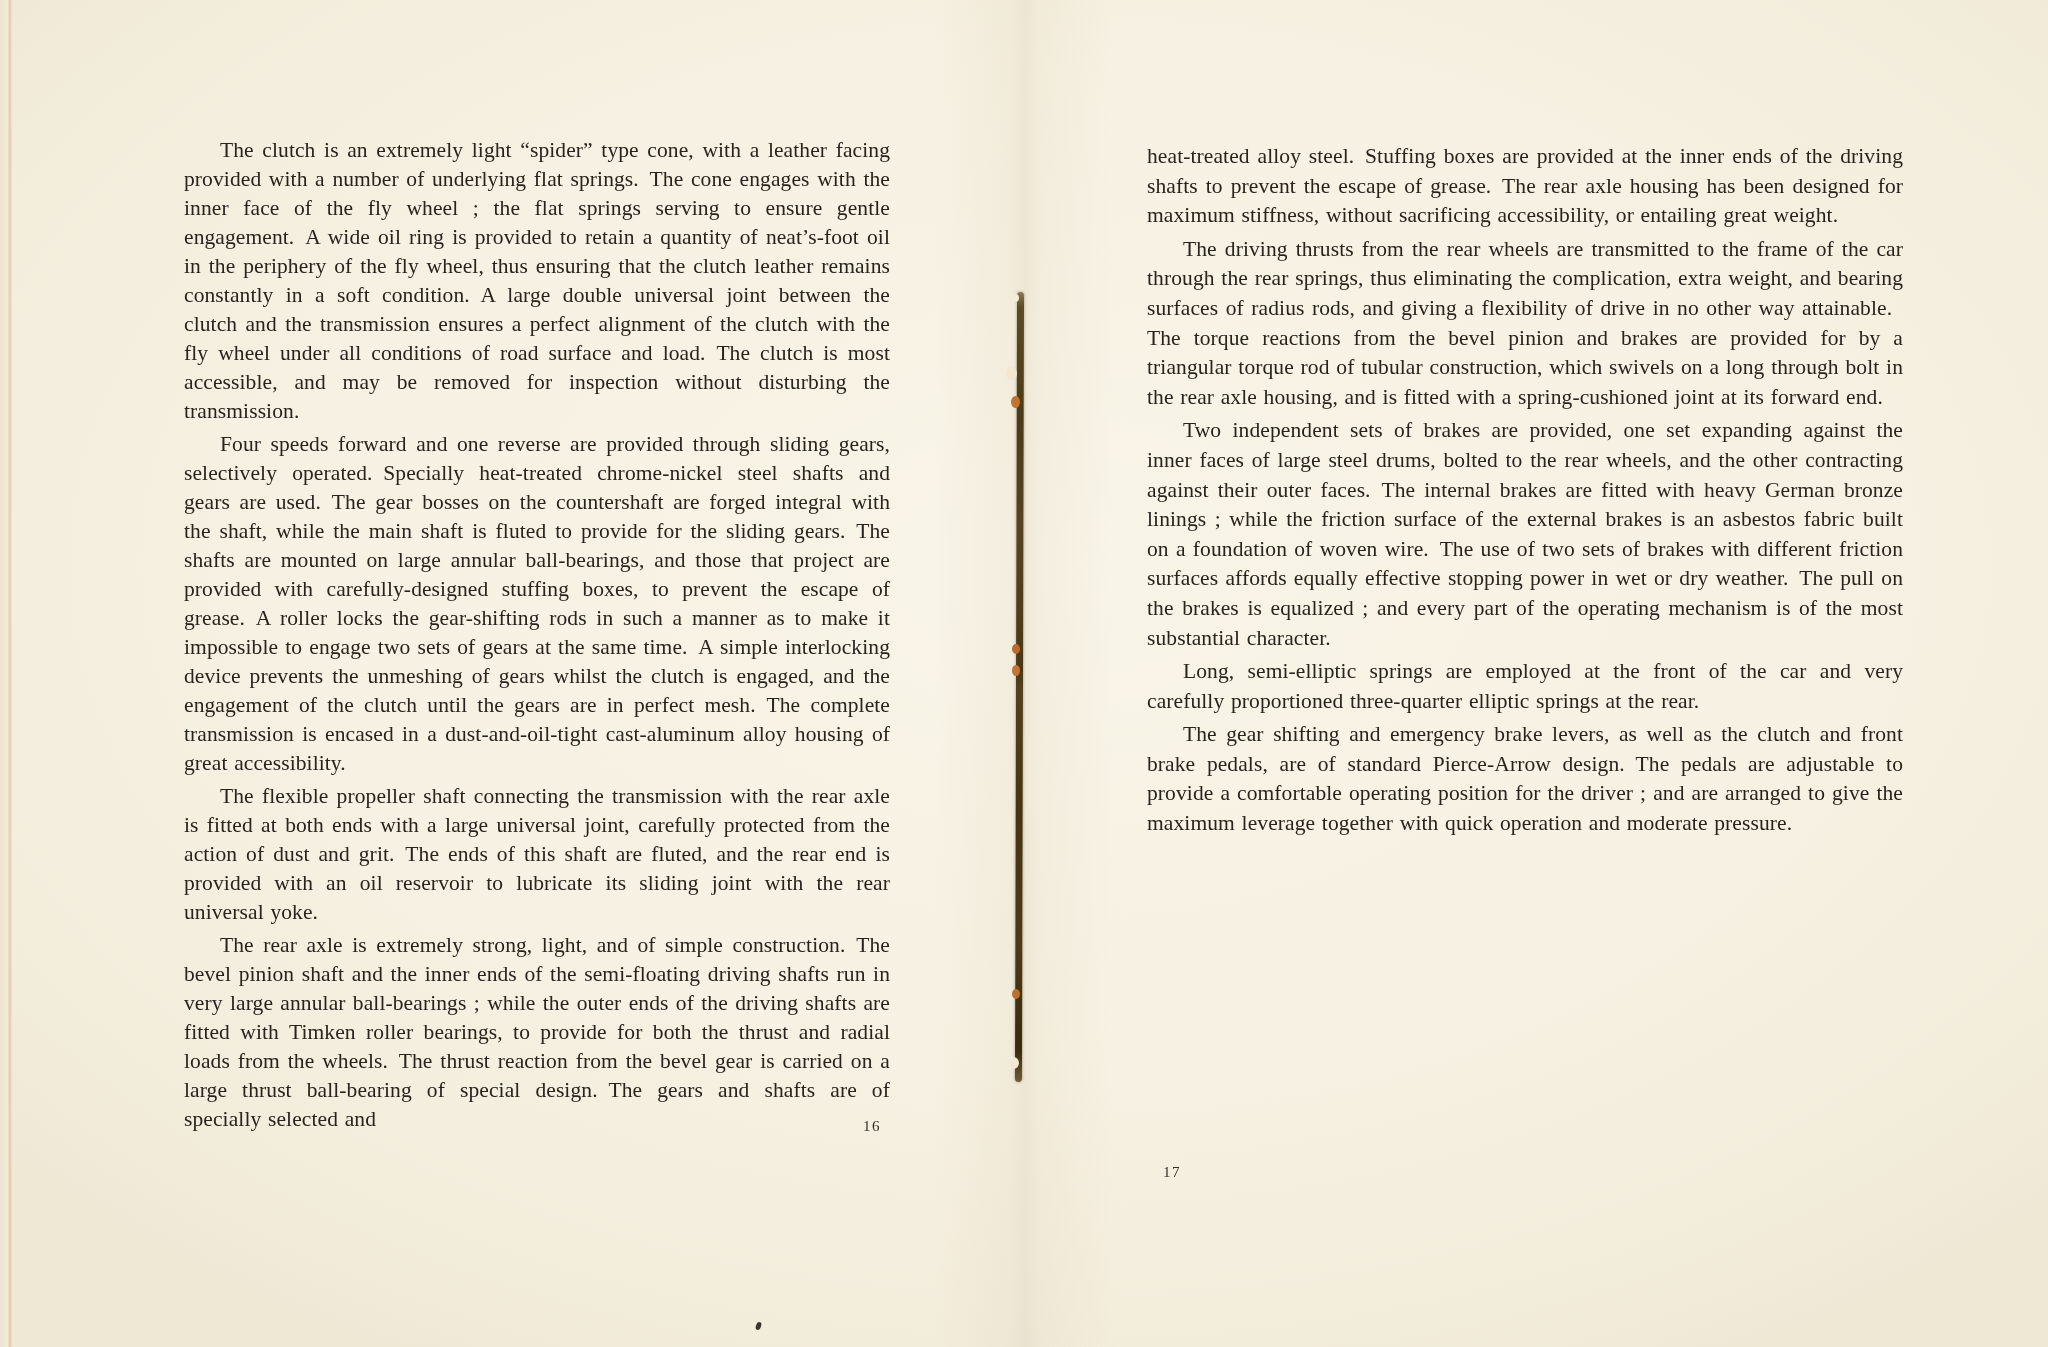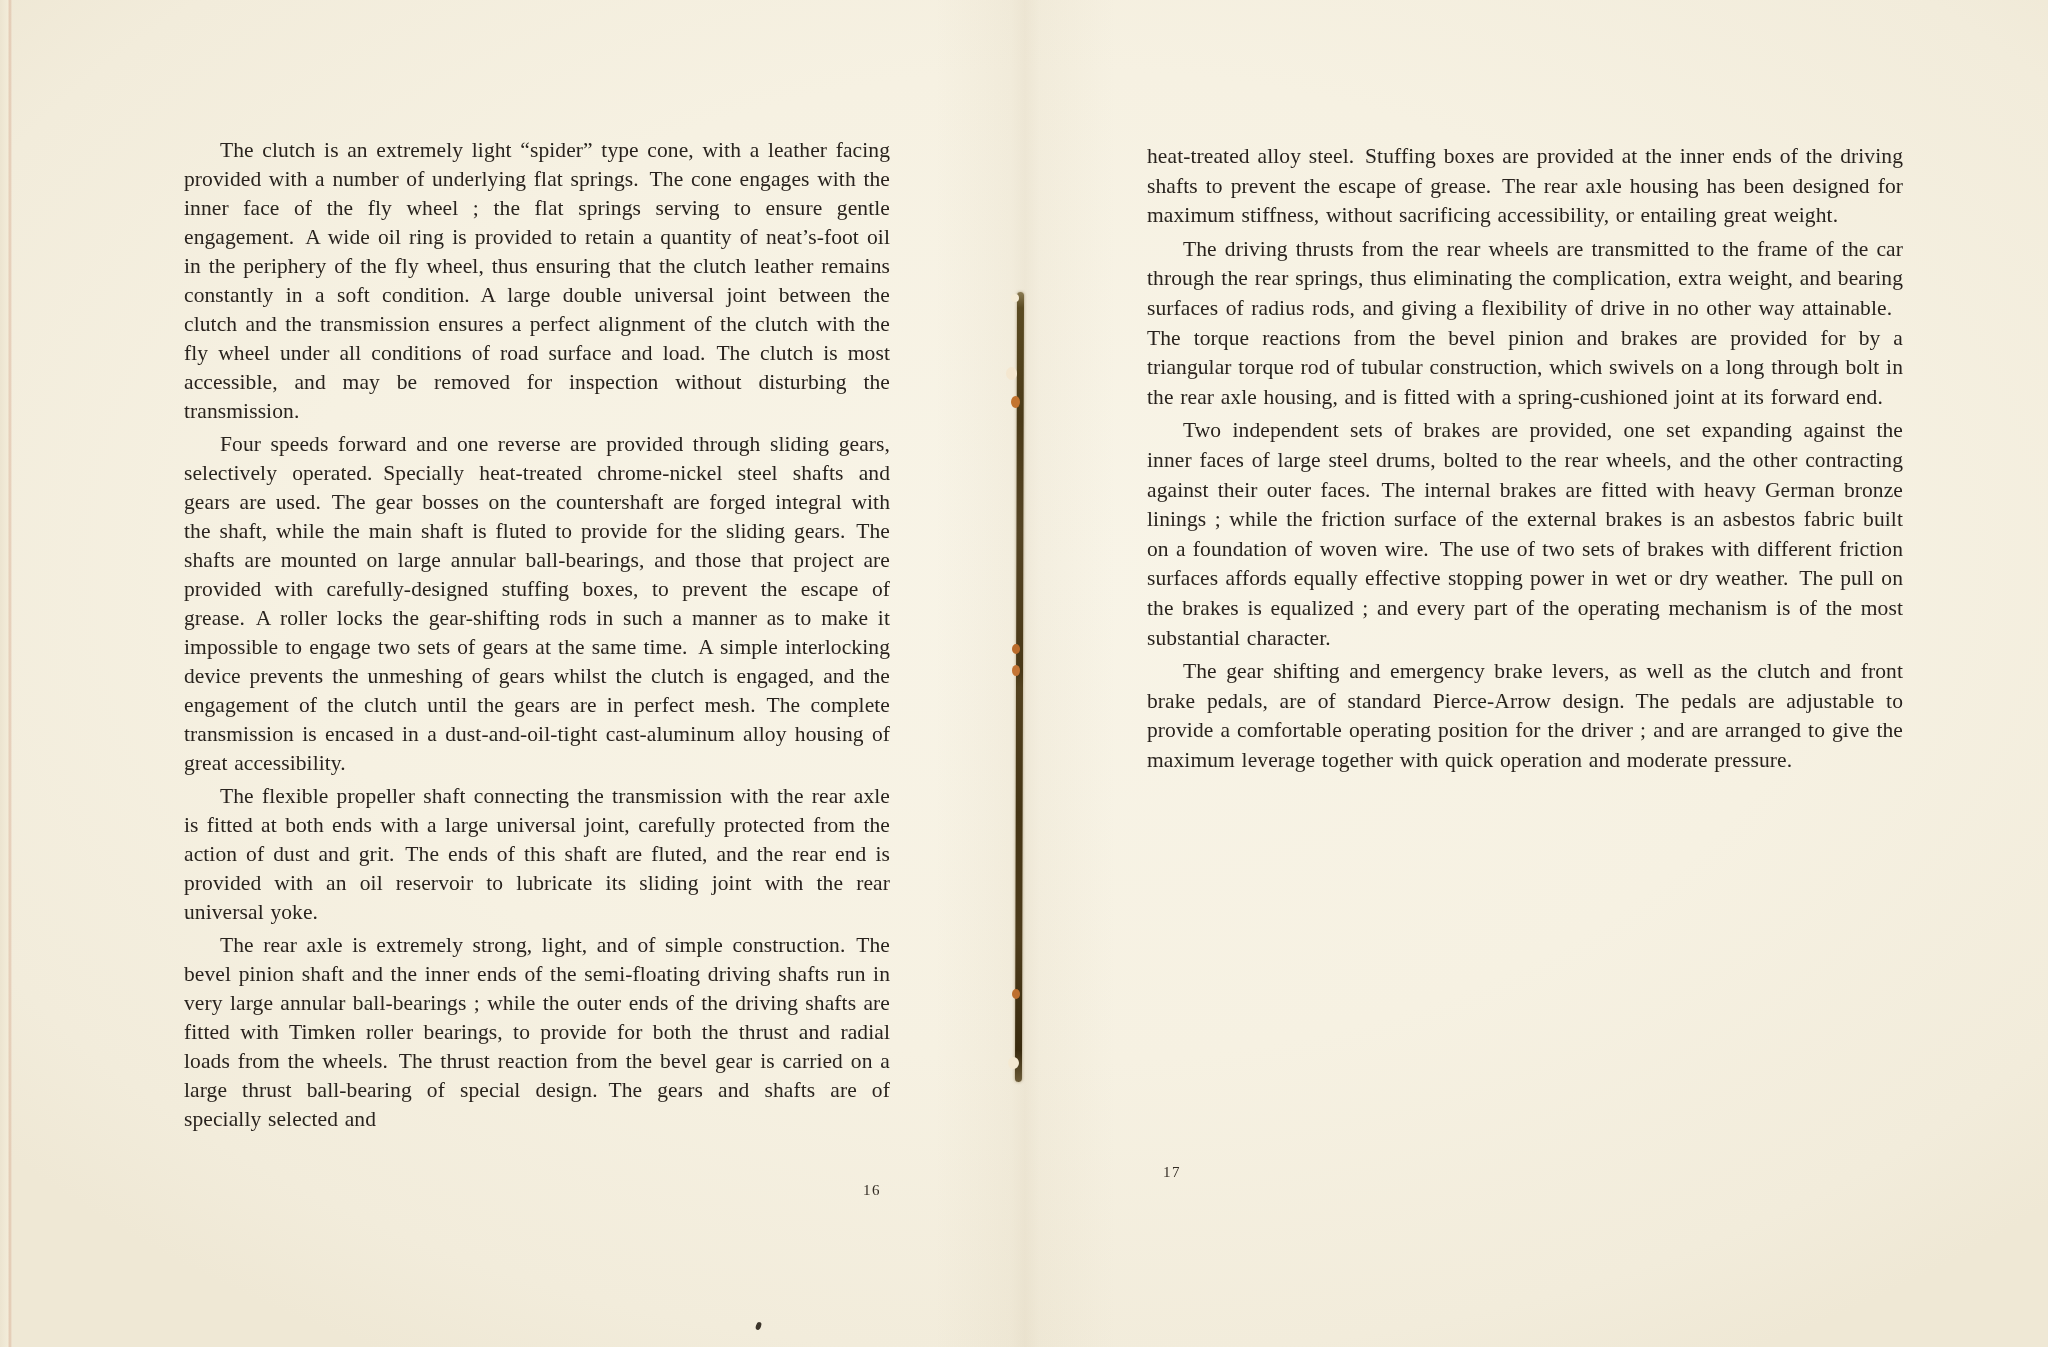--- a/index.html
+++ b/index.html
@@ -64,21 +64,21 @@
   .col-right .para { line-height: 29.6px; }
   .col-right .para:first-child { text-indent: 0; }
   .pagenum {
     position: absolute;
     width: 34px;
     text-align: center;
     font-size: 15px;
     letter-spacing: 1.5px;
     color: #332c24;
   }
-  .pagenum-left  { left: 855px;  top: 1182px; }
+  .pagenum-left  { left: 855px;  top: 1118px; }
   .pagenum-right { left: 1155px; top: 1164px; }
   
   .thread {
     position: absolute;
     left: 1016px; top: 292px;
     width: 7px; height: 790px;
     border-radius: 4px;
     transform: rotate(0.15deg);
     background: linear-gradient(to bottom,
       #8a7a52 0%, #5a4a22 2%,
@@ -121,20 +121,21 @@
     <p class="para">The clutch is an extremely light “spider” type cone, with a leather facing provided with a number of underlying flat springs. The cone engages with the inner face of the fly wheel ; the flat springs serving to ensure gentle engagement. A wide oil ring is provided to retain a quantity of neat’s-foot oil in the periphery of the fly wheel, thus ensuring that the clutch leather remains constantly in a soft condition. A large double universal joint between the clutch and the transmission ensures a perfect alignment of the clutch with the fly wheel under all conditions of road surface and load. The clutch is most accessible, and may be removed for inspection without disturbing the transmission.</p>
     <p class="para">Four speeds forward and one reverse are provided through sliding gears, selectively operated. Specially heat-treated chrome-nickel steel shafts and gears are used. The gear bosses on the countershaft are forged integral with the shaft, while the main shaft is fluted to provide for the sliding gears. The shafts are mounted on large annular ball-bearings, and those that project are provided with carefully-designed stuffing boxes, to prevent the escape of grease. A roller locks the gear-shifting rods in such a manner as to make it impossible to engage two sets of gears at the same time. A simple interlocking device prevents the unmeshing of gears whilst the clutch is engaged, and the engagement of the clutch until the gears are in perfect mesh. The complete transmission is encased in a dust-and-oil-tight cast-aluminum alloy housing of great accessibility.</p>
     <p class="para">The flexible propeller shaft connecting the transmission with the rear axle is fitted at both ends with a large universal joint, carefully protected from the action of dust and grit. The ends of this shaft are fluted, and the rear end is provided with an oil reservoir to lubricate its sliding joint with the rear universal yoke.</p>
     <p class="para">The rear axle is extremely strong, light, and of simple construction. The bevel pinion shaft and the inner ends of the semi-floating driving shafts run in very large annular ball-bearings ; while the outer ends of the driving shafts are fitted with Timken roller bearings, to provide for both the thrust and radial loads from the wheels. The thrust reaction from the bevel gear is carried on a large thrust ball-bearing of special design. The gears and shafts are of specially selected and</p>
   </div>
 
   <div class="col col-right">
     <p class="para">heat-treated alloy steel. Stuffing boxes are provided at the inner ends of the driving shafts to prevent the escape of grease. The rear axle housing has been designed for maximum stiffness, without sacrificing accessibility, or entailing great weight.</p>
     <p class="para">The driving thrusts from the rear wheels are transmitted to the frame of the car through the rear springs, thus eliminating the complication, extra weight, and bearing surfaces of radius rods, and giving a flexibility of drive in no other way attainable. The torque reactions from the bevel pinion and brakes are provided for by a triangular torque rod of tubular construction, which swivels on a long through bolt in the rear axle housing, and is fitted with a spring-cushioned joint at its forward end.</p>
     <p class="para">Two independent sets of brakes are provided, one set expanding against the inner faces of large steel drums, bolted to the rear wheels, and the other contracting against their outer faces. The internal brakes are fitted with heavy German bronze linings ; while the friction surface of the external brakes is an asbestos fabric built on a foundation of woven wire. The use of two sets of brakes with different friction surfaces affords equally effective stopping power in wet or dry weather. The pull on the brakes is equalized ; and every part of the operating mechanism is of the most substantial character.</p>
+    <p class="para">Long, semi-elliptic springs are employed at the front of the car and very carefully proportioned three-quarter elliptic springs at the rear.</p>
     <p class="para">The gear shifting and emergency brake levers, as well as the clutch and front brake pedals, are of standard Pierce-Arrow design. The pedals are adjustable to provide a comfortable operating position for the driver ; and are arranged to give the maximum leverage together with quick operation and moderate pressure.</p>
   </div>
 
   <div class="pagenum pagenum-left">16</div>
   <div class="pagenum pagenum-right">17</div>
 
   <div class="thread"></div>
   <div class="fleck fleck-w1"></div>
   <div class="fleck fleck-w2"></div>
   <div class="fleck fleck-o1"></div>

